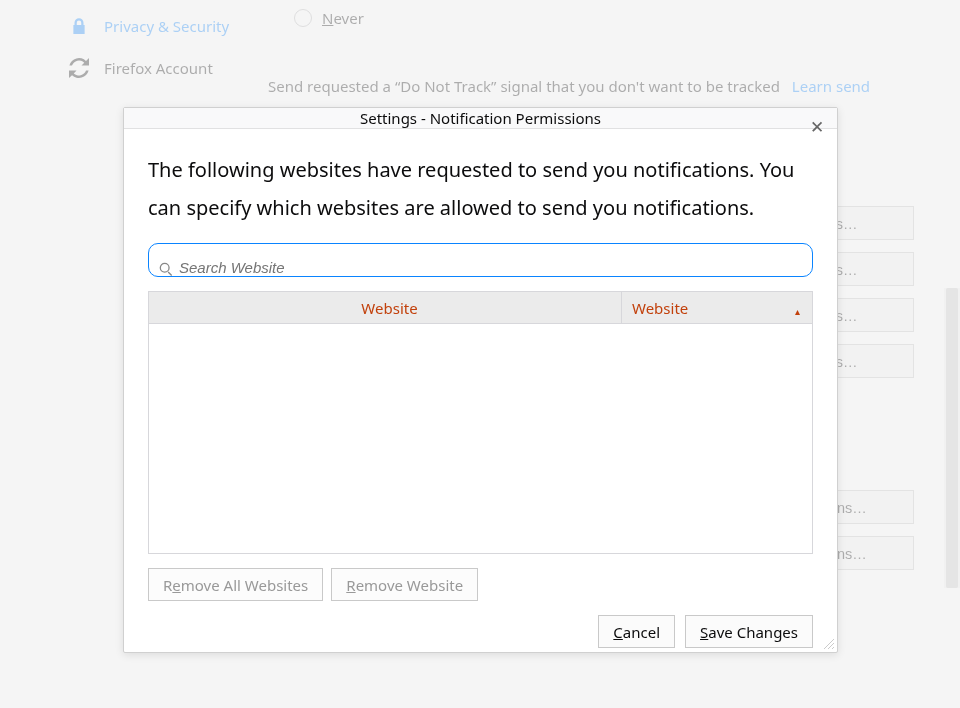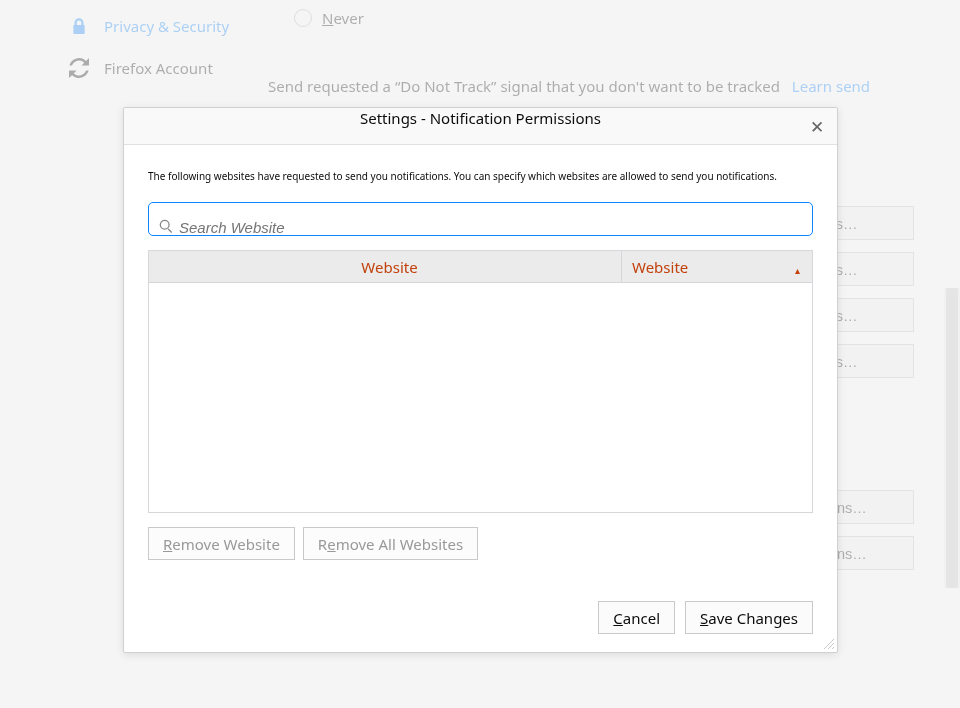--- a/index.html
+++ b/index.html
@@ -55,24 +55,24 @@
     display:flex; align-items:flex-start; justify-content:center;
     font-size:15px; color:#0c0c0d;
   }
   .dlg-close {
     position:absolute; right:6px; top:4px;
     width:28px; height:28px;
     display:flex; align-items:center; justify-content:center;
     font-size:17px; color:#666; cursor:pointer;
   }
   .dlg-body { flex:1; padding: 22px 24px 0 24px; display:flex; flex-direction:column; color:#0c0c0d; }
-  .dlg-desc { font-size:10px; line-height:1.9; color:#0c0c0d; margin-bottom:16px; }
+  .dlg-desc { font-size:20px; line-height:1.9; color:#0c0c0d; margin-bottom:16px; }
   .search-wrap {
-    border:1px solid #0a84ff; border-radius:5px;
-    height:34px; display:flex; align-items:flex-start; padding:16px 10px;
+    border:1px solid #0a84ff; border-radius:10px;
+    height:34px; display:flex; align-items:flex-end; padding:0 10px;
     margin-bottom:14px;
   }
   .search-wrap svg { margin-right:6px; }
   .search-input {
     flex:1; border:none; outline:none; font-size:15px;
     font-style:italic; color:#737373; background:transparent;
   }
   .table-head {
     display:flex; align-items:center; height:33px;
     background:#ebebeb; border:1px solid #d7d7db;
@@ -190,22 +190,22 @@
       <div class="table-head">
         <div class="col-website">Website</div>
         <div class="col-status">
           <span>Website</span>
           <span class="sort-caret">▴</span>
         </div>
       </div>
       <div class="table-body"></div>
 
       <div class="dlg-actions-left">
+        <button class="btn" disabled="">R<span class="underline-letter">e</span>move All Websites</button>
         <button class="btn" disabled=""><span class="underline-letter">R</span>emove Website</button>
-        <button class="btn" disabled="">R<span class="underline-letter">e</span>move All Websites</button>
       </div>
     </div>
 
     <div class="dlg-footer">
       <button class="btn"><span class="underline-letter">C</span>ancel</button>
       <button class="btn"><span class="underline-letter">S</span>ave Changes</button>
     </div>
 
     <svg class="resize-grip" viewBox="0 0 12 12">
       <path stroke="#999" stroke-width="1" d="M11 1 1 11M11 5 5 11M11 9 9 11"></path>

